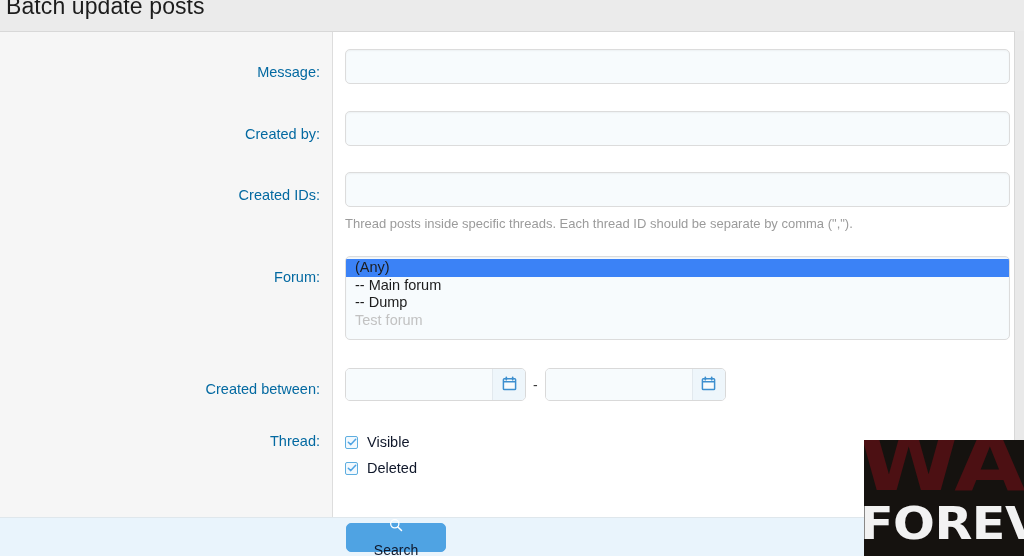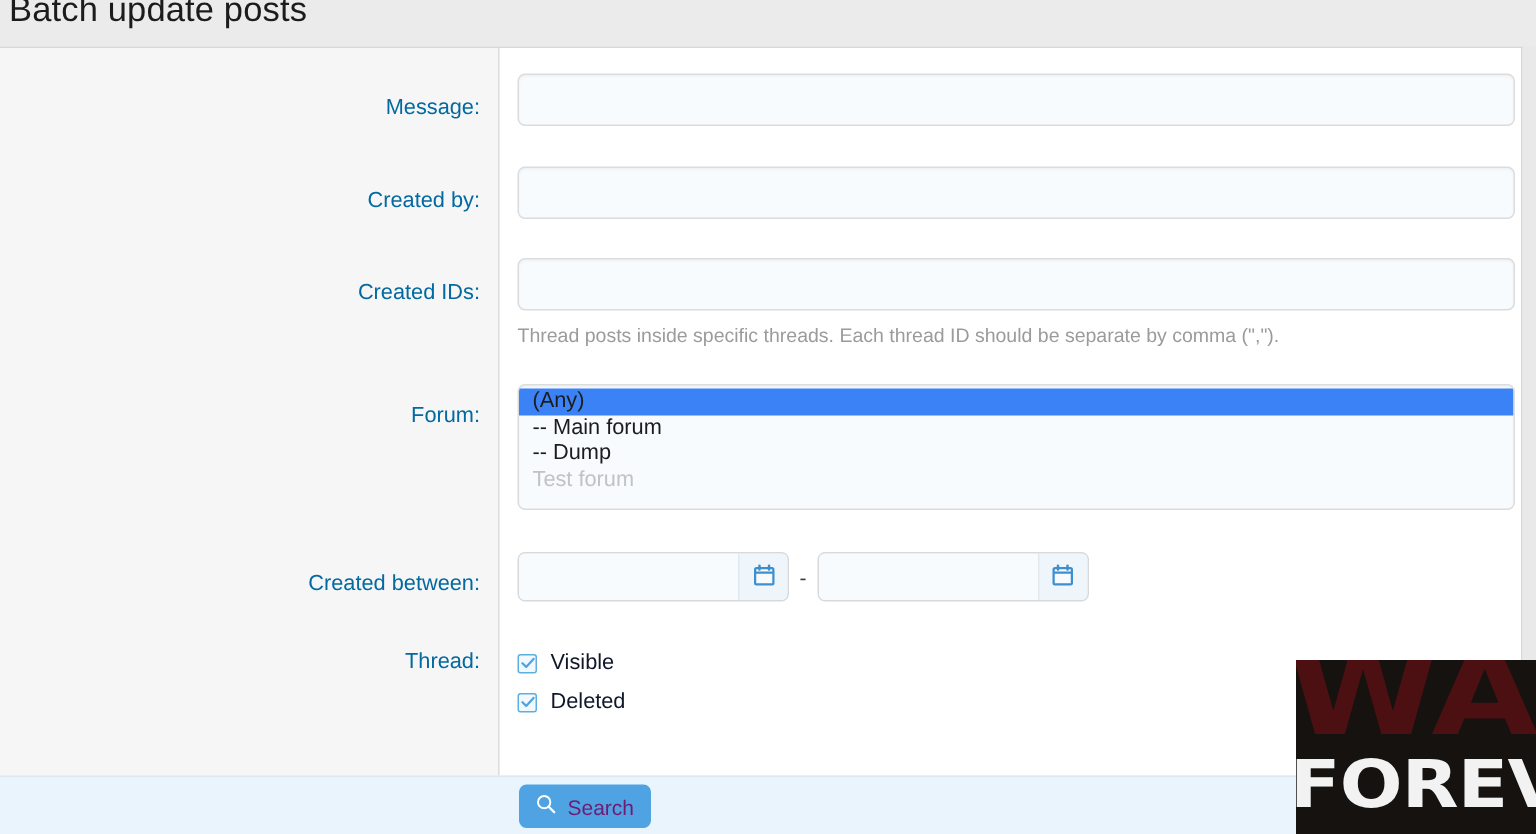--- a/index.html
+++ b/index.html
@@ -202,34 +202,35 @@
     top: 485px;
     width: 1015px;
     height: 40px;
     background: #e9f4fc;
     border-top: 1px solid #dfe7ec;
   }
   .search-button {
     position: absolute;
     left: 346px;
     top: 5px;
-    width: 88px;
+    width: 100px;
     height: 29px;
     background: #4fa3e3;
     border: 1px solid #4fa3e3;
     border-radius: 5px;
-    color: #701a75;
+    color: #0f172a;
     font-family: "Liberation Sans", sans-serif;
     font-size: 14px;
     display: flex;
     align-items: center;
     justify-content: center;
     gap: 7px;
     cursor: pointer;
     padding: 0;
+    flex-direction: column;
   }
 
   
   .watermark {
     position: absolute;
     left: 864px;
     top: 440px;
     width: 160px;
     height: 116px;
     background: #15120f;

